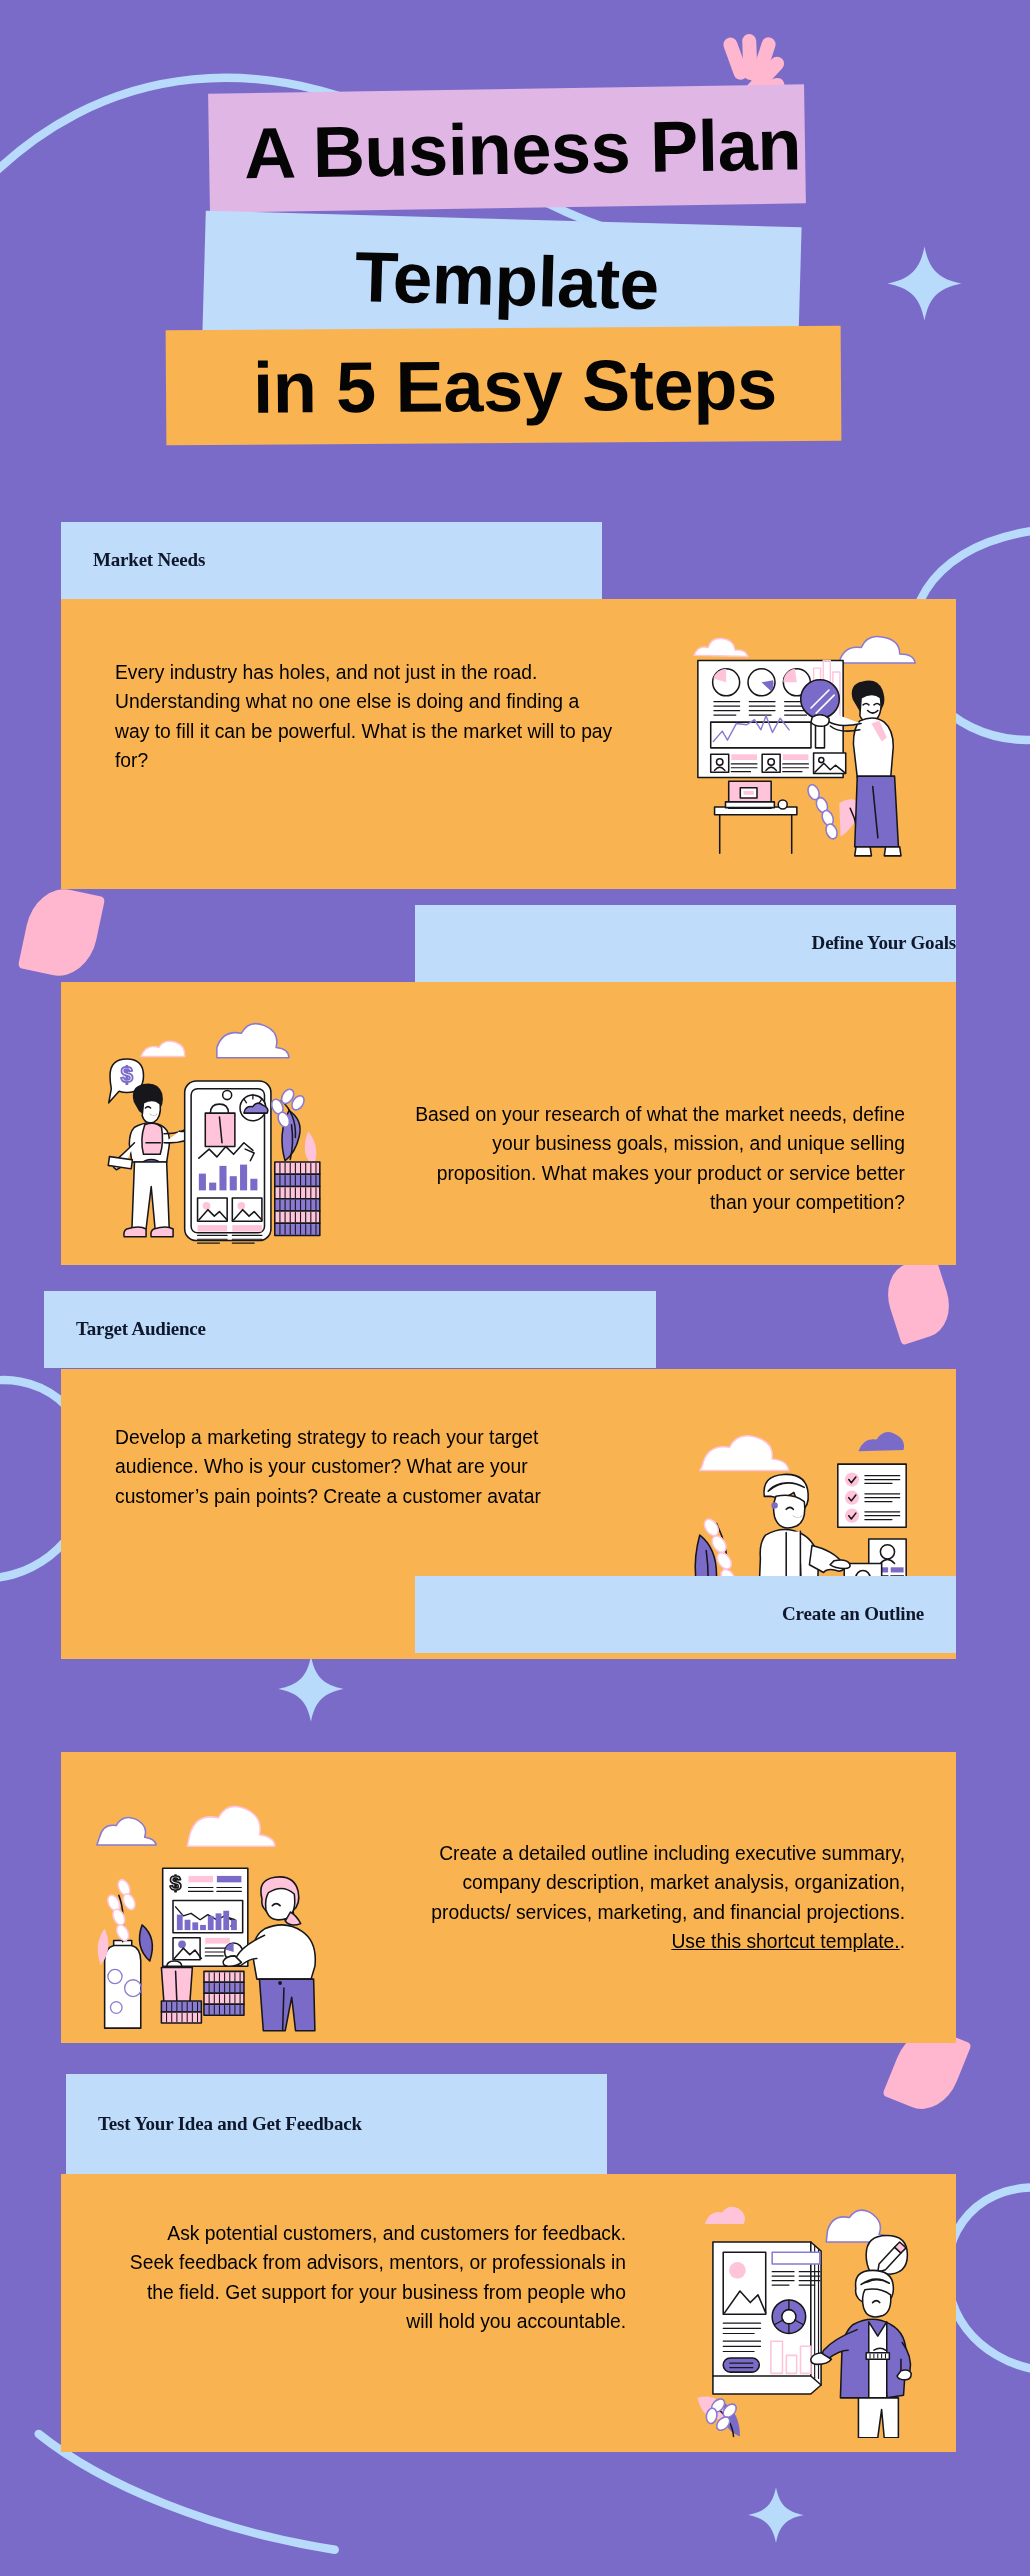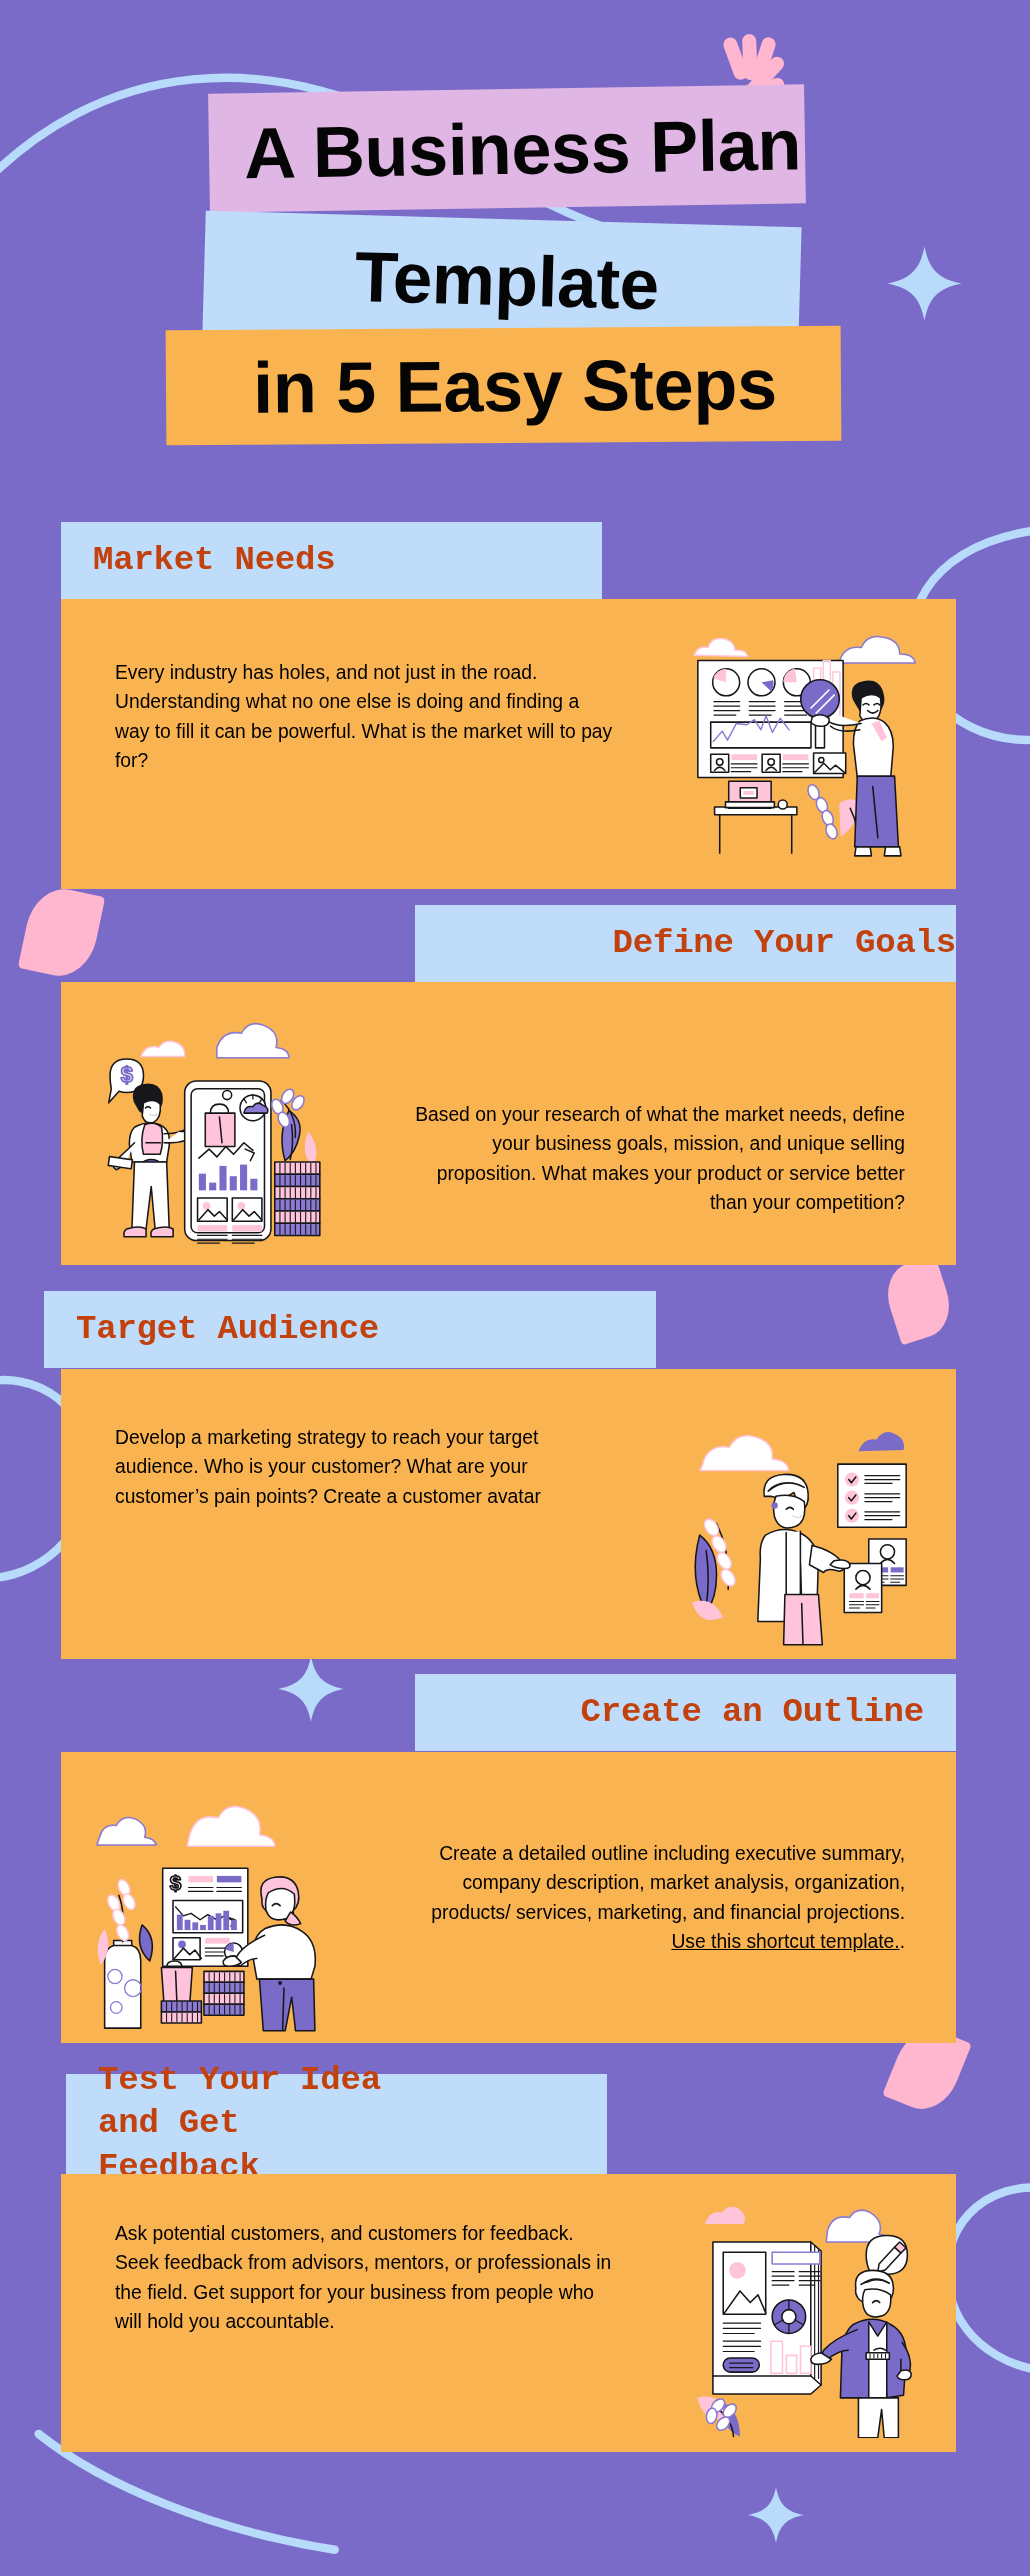--- a/index.html
+++ b/index.html
@@ -42,22 +42,22 @@
     background:#f9b351; transform:rotate(-0.4deg);
   }
   #tbar3 span{ font-size:72px; margin-left:87px; }
 
   
   .section{ position:absolute; left:0; width:1030px; }
   .hdr{
     position:absolute; background:#bfdcfb; display:flex; align-items:center;
   }
   .hdr h2{
-    font-size:34px; font-weight:bold; color:#c2410c; line-height:1.28;
-    font-family:Liberation Mono, monospace; letter-spacing:-0.2px;
+    font-size:19px; font-weight:bold; color:#0f172a; line-height:1.28;
+    font-family:Liberation Serif, serif; letter-spacing:-0.2px;
   }
   .body{
     position:absolute; background:#f9b351;
   }
   .txt{
     position:absolute; font-size:19.3px; line-height:1.52;
     color:#000000; font-family:"Liberation Sans", sans-serif;
   }
   .txt .lnk{ text-decoration:underline; }
 
@@ -399,21 +399,21 @@
           <path d="M184 334 l2 62" stroke="#17171b"></path>
 
           <path d="M200 244 q34 8 48 28 q6 10 -6 12 q-18-6 -24 2 l-22-12 z" fill="#fff"></path>
           <path d="M234 268 q18-4 24 4 q4 8 -8 8 q-14 0 -22-6 z" fill="#fff"></path>
         </g>
       </svg>
     </div>
   </div>
 
   <div class="section" style="top:0;">
-    <div class="hdr" style="left:415px;top:1674px;width:541px;height:77px;justify-content:flex-end;">
+    <div class="hdr" style="left:415px;top:1576px;width:541px;height:77px;justify-content:flex-end;">
       <h2 style="margin-right:32px;">Create an Outline</h2>
     </div>
     <div class="body" style="left:61px;top:1752px;width:895px;height:291px;"></div>
     <div class="txt" style="left:406px;top:1839px;width:499px;text-align:right;">
       <span>Create a detailed outline including executive summary, company description, market analysis, organization, products/ services, marketing, and financial projections. </span><span class="lnk">Use this shortcut template.</span><span>.</span>
     </div>
 
     <div class="illus" style="left:84px;top:1774px;">
       <svg width="258" height="258" viewBox="0 0 400 400">
         <g stroke="#17171b" stroke-width="2.4" fill="none" stroke-linejoin="round" stroke-linecap="round">
@@ -510,21 +510,21 @@
         </g>
       </svg>
     </div>
   </div>
 
   <div class="section" style="top:0;">
     <div class="hdr" style="left:66px;top:2074px;width:541px;height:100px;">
       <h2 style="margin-left:32px;width:303px;">Test Your Idea and Get Feedback</h2>
     </div>
     <div class="body" style="left:61px;top:2174px;width:895px;height:278px;"></div>
-    <div class="txt" style="left:115px;top:2219px;width:499px;text-align:left;">Ask potential customers, and customers for feedback. Seek feedback from advisors, mentors, or professionals in the field. Get support for your business from people who will hold you accountable.</div>
+    <div class="txt" style="left:127px;top:2219px;width:499px;text-align:right;">Ask potential customers, and customers for feedback. Seek feedback from advisors, mentors, or professionals in the field. Get support for your business from people who will hold you accountable.</div>
 
     <div class="illus" style="left:673px;top:2180px;">
       <svg width="264" height="258" viewBox="0 0 410 400">
         <g stroke="#17171b" stroke-width="2.4" fill="none" stroke-linejoin="round" stroke-linecap="round">
 
           <path d="M50 66 q8-20 26-16 q10-14 26-6 q14 10 8 24 l-60 0 z" fill="#ffc4da" stroke="none"></path>
           <path d="M240 78 q8-26 34-20 q12-18 32-8 q22 14 14 34 q18 2 18 12 l-100 0 z" fill="#fff" stroke="#8b7ad1"></path>
 
           <path d="M62 96 l152 0 l16 14 l0 208 l-16 14 l-152 0 z" fill="#fff"></path>
           <path d="M214 96 l0 208 l16 14 M214 304 l-152 0" stroke="#17171b"></path>

